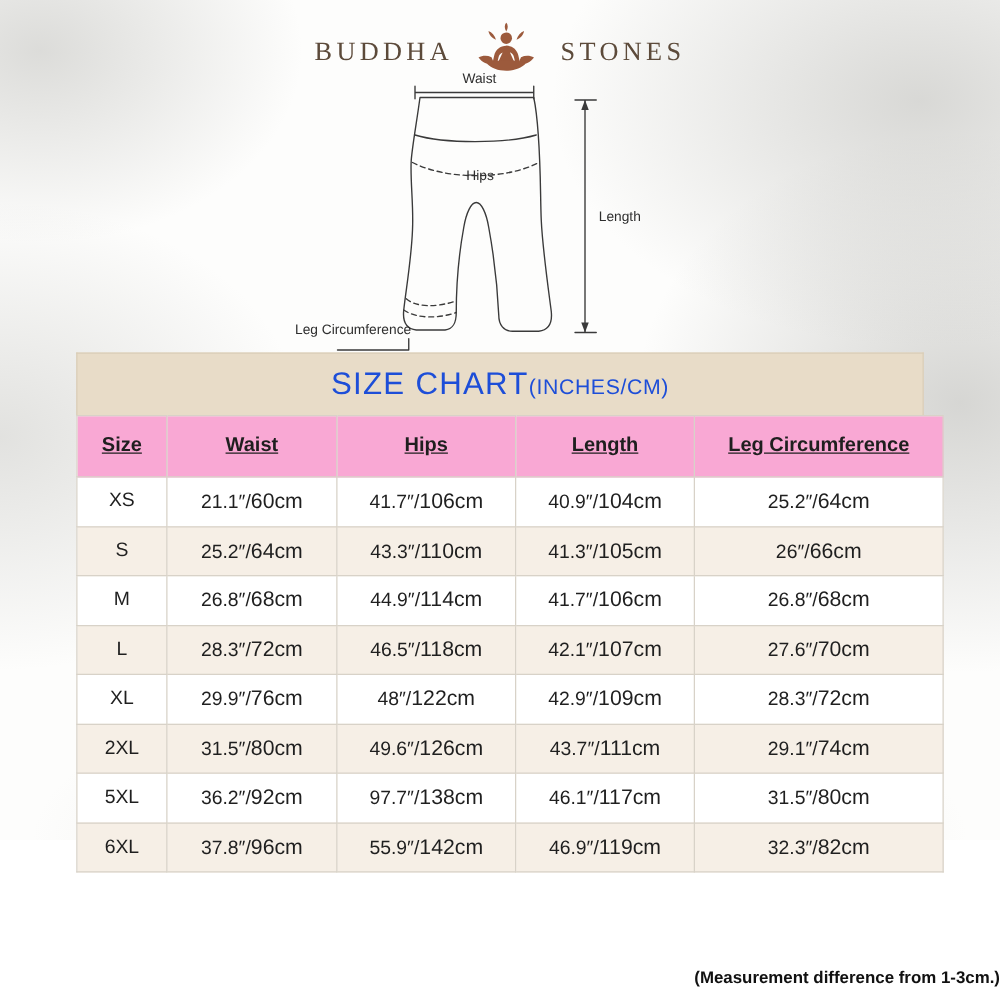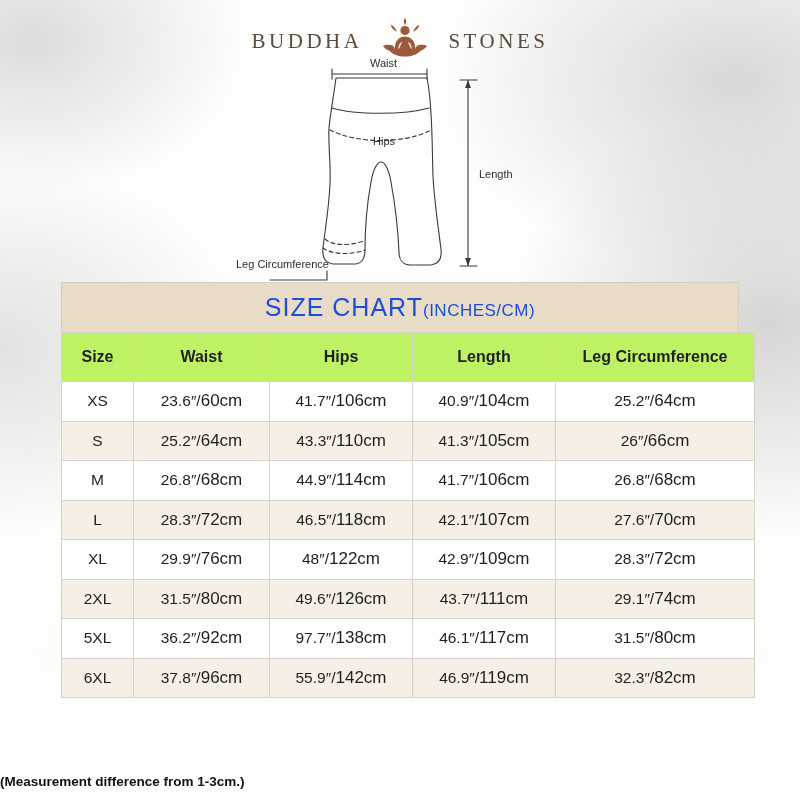--- a/index.html
+++ b/index.html
@@ -105,42 +105,43 @@
   table.size-table th,
   table.size-table td {
     border: 1px solid #d8d2c8;
     text-align: center;
     color: #1f1f1f;
     font-weight: 400;
   }
   table.size-table th {
     height: 46px;
     font-size: 16px;
-    background: #bef264;
+    background: #f9a8d4;
     font-weight: 700;
+    text-decoration: underline;
   }
   table.size-table td {
     height: 36.5px;
     font-size: 15.5px;
   }
   table.size-table tr.alt td { background: #f6efe6; }
   .val-in { font-size: 15.5px; }
   .val-cm { font-size: 17px; }
   th.c0, td.c0 { width: 69px; }
   th.c1, td.c1 { width: 133px; }
   th.c2, td.c2 { width: 140px; }
   th.c3, td.c3 { width: 140px; }
   th.c4, td.c4 { width: 196px; }
 
   .note {
     position: absolute;
     top: 774px;
     left: 0;
     width: 800px;
-    text-align: left;
+    text-align: right;
     font-size: 13.5px;
     color: #111;
     font-weight: 700;
   }
 </style>
 </head>
 <body>
 
 <div class="page">
 
@@ -220,21 +221,21 @@
           <th class="c0">Size</th>
           <th class="c1">Waist</th>
           <th class="c2">Hips</th>
           <th class="c3">Length</th>
           <th class="c4">Leg Circumference</th>
         </tr>
       </thead>
       <tbody>
         <tr>
           <td class="c0">XS</td>
-          <td class="c1"><span class="val-in">23.6″/</span><span class="val-cm">60cm</span></td>
+          <td class="c1"><span class="val-in">21.1″/</span><span class="val-cm">60cm</span></td>
           <td class="c2"><span class="val-in">41.7″/</span><span class="val-cm">106cm</span></td>
           <td class="c3"><span class="val-in">40.9″/</span><span class="val-cm">104cm</span></td>
           <td class="c4"><span class="val-in">25.2″/</span><span class="val-cm">64cm</span></td>
         </tr>
         <tr class="alt">
           <td class="c0">S</td>
           <td class="c1"><span class="val-in">25.2″/</span><span class="val-cm">64cm</span></td>
           <td class="c2"><span class="val-in">43.3″/</span><span class="val-cm">110cm</span></td>
           <td class="c3"><span class="val-in">41.3″/</span><span class="val-cm">105cm</span></td>
           <td class="c4"><span class="val-in">26″/</span><span class="val-cm">66cm</span></td>

